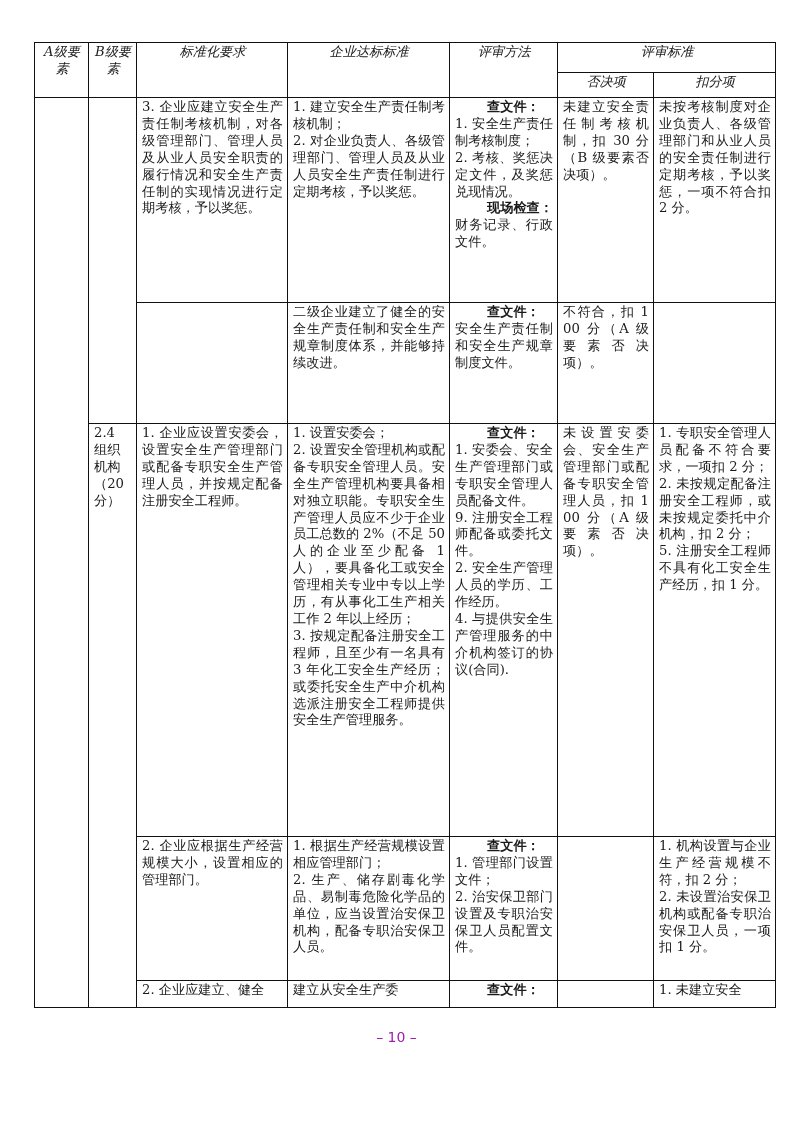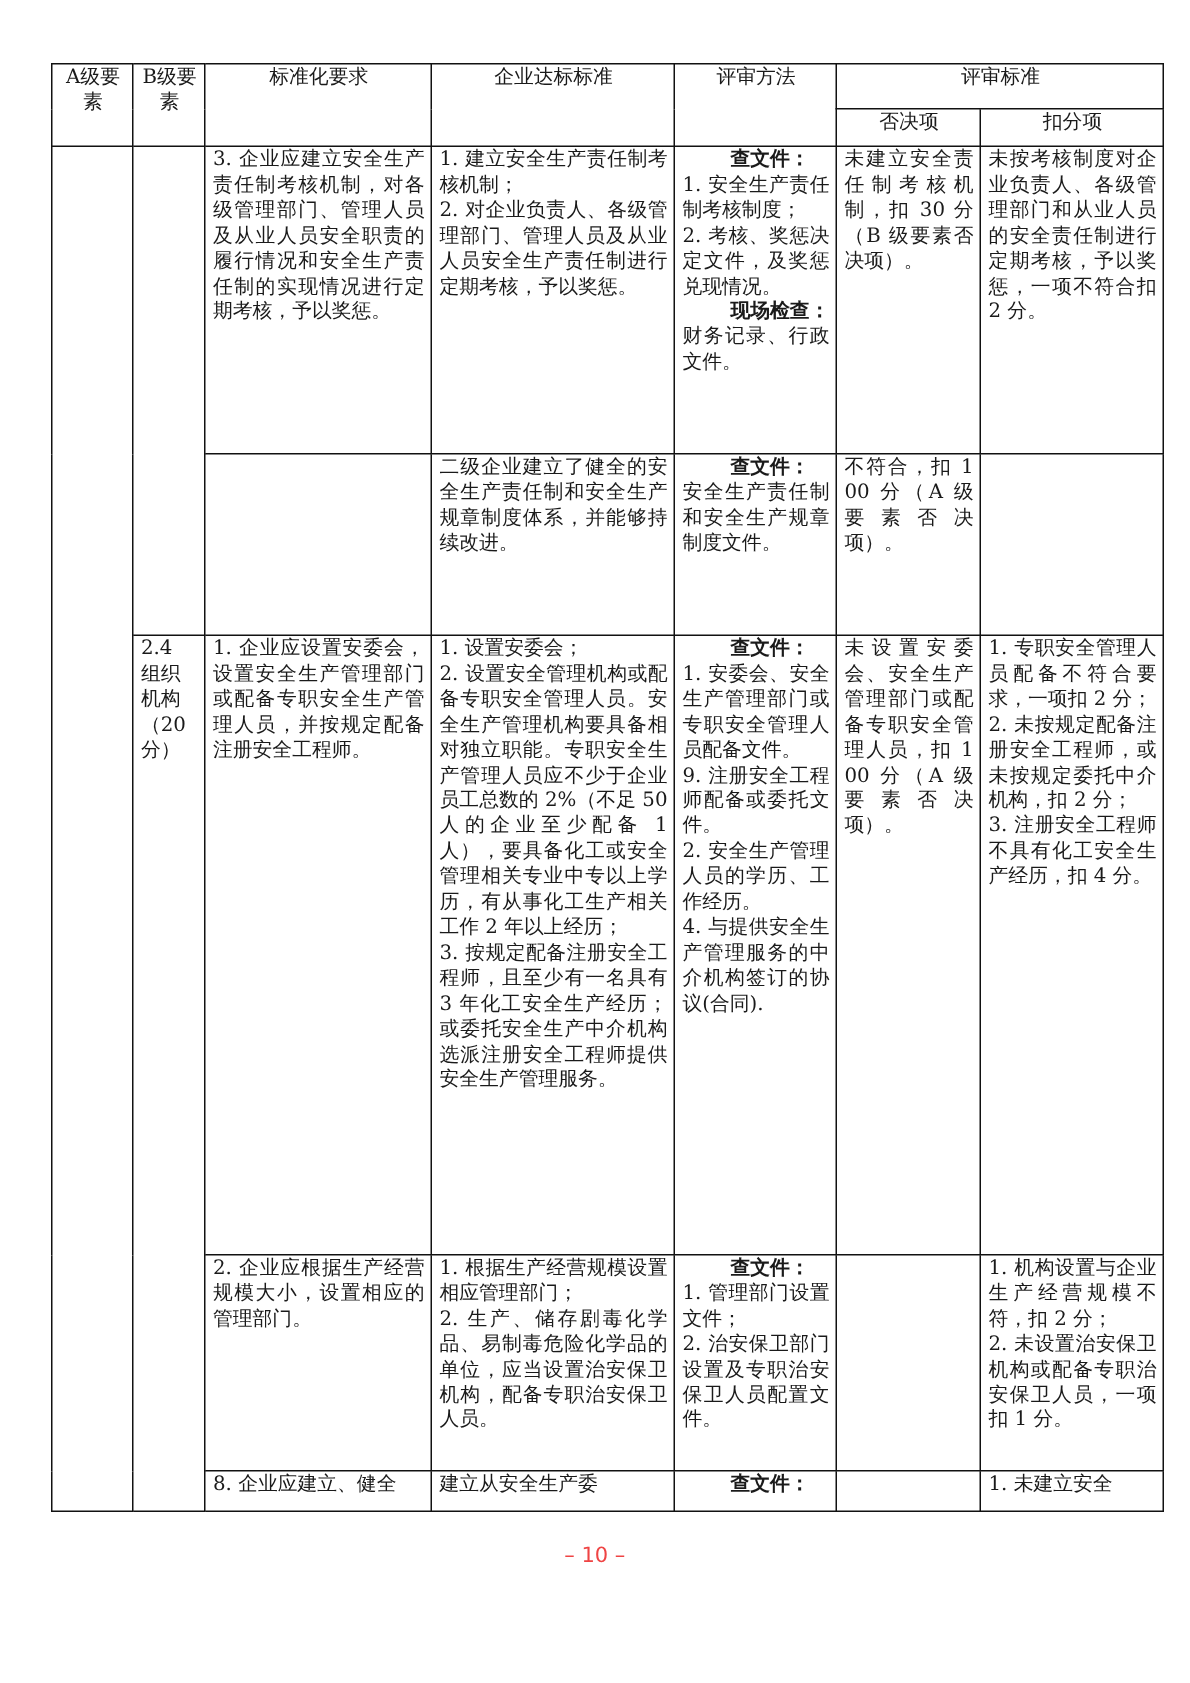--- a/index.html
+++ b/index.html
@@ -2,26 +2,26 @@
 <html><head>
 <meta charset="utf-8">
 <style>
   html, body { margin: 0; padding: 0; background: #ffffff; }
   body { width: 793px; height: 1122px; position: relative; overflow: hidden;
          font-family: "DejaVu Serif", "Liberation Serif", serif; color: #1a1a1a; }
   table.std { position: absolute; left: 34px; top: 42px; border-collapse: collapse;
               table-layout: fixed; width: 741px; }
   table.std td, table.std th { border: 1.3px solid #111; vertical-align: top; padding: 1px 4px 1px 5px;
               font-size: 13.2px; line-height: 16.9px; font-weight: normal; word-break: break-all; text-align: justify; }
-  table.std th { text-align: center; vertical-align: top; }
+  table.std th { text-align: center; vertical-align: top; font-style: italic; }
   .b { font-weight: bold; margin-left: 32px; }
   .bcell { font-weight: bold; font-size: 13.5px; }
   .line { display: block; }
   .page-num { position: absolute; top: 1029px; left: 0; width: 793px; text-align: center;
-              font-family: "DejaVu Sans", sans-serif; font-size: 14px; color: #ef4444; }
+              font-family: "DejaVu Sans", sans-serif; font-size: 14px; color: #a21caf; }
 </style>
 </head>
 <body>
 
 <table class="std">
   <colgroup>
     <col style="width:54px">
       <col style="width:48px">
       <col style="width:151px">
       <col style="width:162px">
@@ -93,21 +93,21 @@
       <span class="line b">查文件：</span>
       <span class="line">1. 安委会、安全生产管理部门或专职安全管理人员配备文件。</span>
       <span class="line">9. 注册安全工程师配备或委托文件。</span>
       <span class="line">2. 安全生产管理人员的学历、工作经历。</span>
       <span class="line">4. 与提供安全生产管理服务的中介机构签订的协议(合同).</span>
     </td>
     <td class="b">未设置安委会、安全生产管理部门或配备专职安全管理人员，扣 100 分（A 级要素否决项）。</td>
     <td>
       <span class="line">1. 专职安全管理人员配备不符合要求，一项扣 2 分；</span>
       <span class="line">2. 未按规定配备注册安全工程师，或未按规定委托中介机构，扣 2 分；</span>
-      <span class="line">3. 注册安全工程师不具有化工安全生产经历，扣 4 分。</span>
+      <span class="line">5. 注册安全工程师不具有化工安全生产经历，扣 1 分。</span>
     </td>
   </tr>
 
   <tr style="height:144px">
     <td>2. 企业应根据生产经营规模大小，设置相应的管理部门。</td>
     <td>
       <span class="line">1. 根据生产经营规模设置相应管理部门；</span>
       <span class="line">2. 生产、储存剧毒化学品、易制毒危险化学品的单位，应当设置治安保卫机构，配备专职治安保卫人员。</span>
     </td>
     <td>
@@ -116,21 +116,21 @@
       <span class="line">2. 治安保卫部门设置及专职治安保卫人员配置文件。</span>
     </td>
     <td class="b"></td>
     <td>
       <span class="line">1. 机构设置与企业生产经营规模不符，扣 2 分；</span>
       <span class="line">2. 未设置治安保卫机构或配备专职治安保卫人员，一项扣 1 分。</span>
     </td>
   </tr>
 
   <tr style="height:27px">
-    <td>8. 企业应建立、健全</td>
+    <td>2. 企业应建立、健全</td>
     <td>
       <span class="line">建立从安全生产委</span>
     </td>
     <td>
       <span class="line b">查文件：</span>
     </td>
     <td class="b"></td>
     <td>1. 未建立安全</td>
   </tr>
 </tbody>

